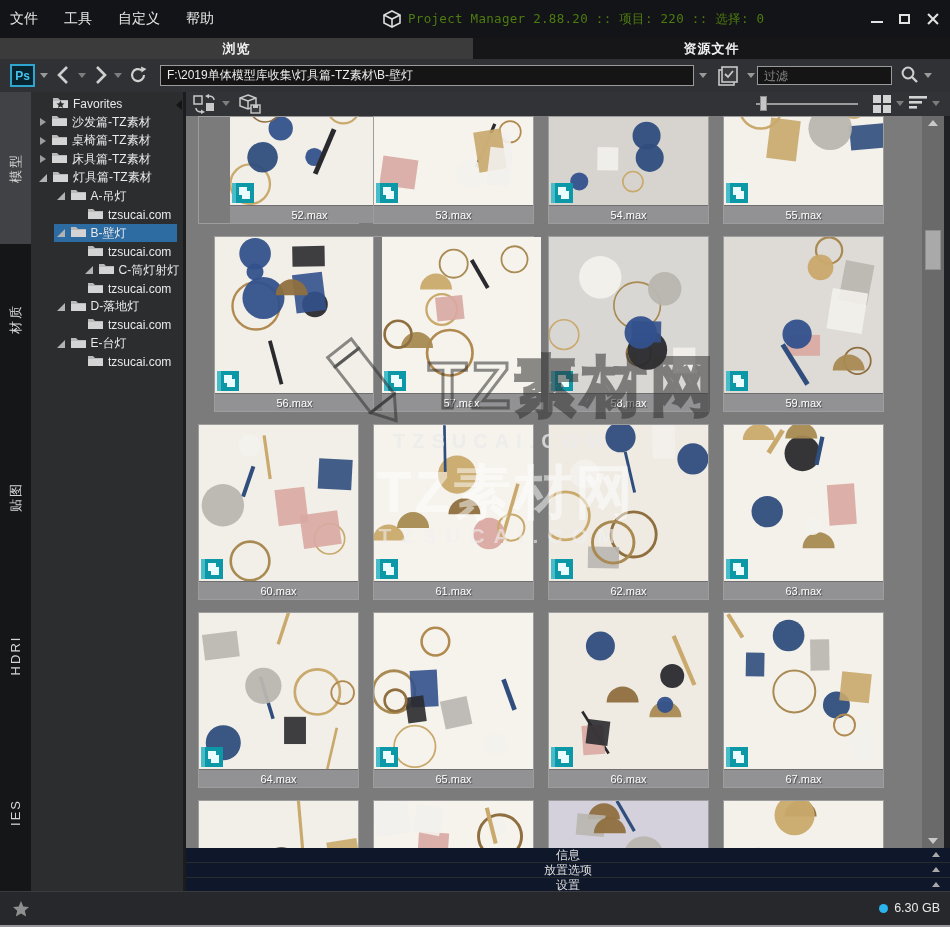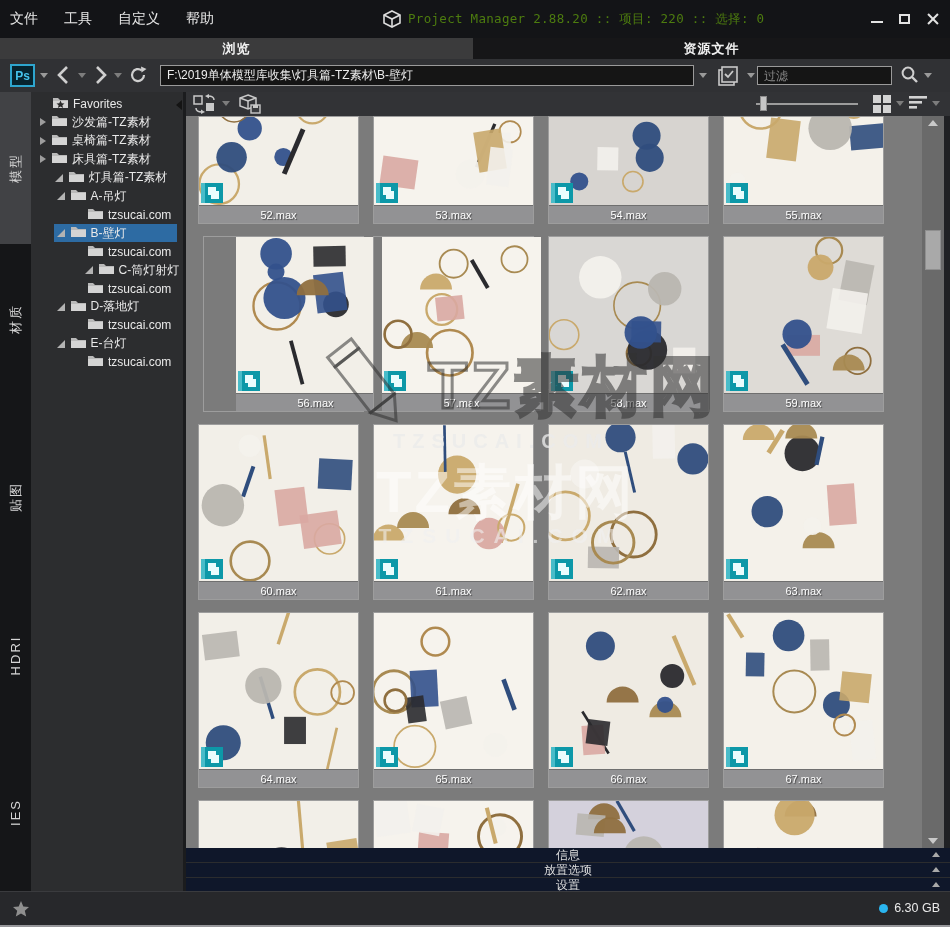--- a/index.html
+++ b/index.html
@@ -243,21 +243,21 @@
               <polygon points="1,1 7,5 1,9" fill="#9d9d9d"></polygon>
             </svg></span>
           <span><svg width="17" height="13" viewBox="0 0 17 13">
   <path d="M1 2 h5 l2 2 h8 v8 h-15 z" fill="#b9b9b9"></path>
   <path d="M1 5 h15 v7 h-15 z" fill="#d4d4d4"></path>
 
 </svg></span>
           <span class="lbl">床具篇-TZ素材</span>
         </div>
       </div>
-      <div class="trow" style="top: 76.8px; justify-content: center;">
+      <div class="trow" style="top: 76.8px;">
         <div class="cnt" style="padding-left:8px">
           <span><svg width="9" height="9" viewBox="0 0 9 9">
               <polygon points="8,0 8,8 0,8" fill="#b3b3b3"></polygon>
             </svg></span>
           <span><svg width="17" height="13" viewBox="0 0 17 13">
   <path d="M1 2 h5 l2 2 h8 v8 h-15 z" fill="#b9b9b9"></path>
   <path d="M1 5 h15 v7 h-15 z" fill="#d4d4d4"></path>
 
 </svg></span>
           <span class="lbl">灯具篇-TZ素材</span>
@@ -418,21 +418,21 @@
       <svg style="position:absolute;left:722px;top:3px;" width="20" height="18" viewBox="0 0 20 18">
         <rect x="1" y="1" width="18" height="2.6" fill="#d3d3d3"></rect>
         <rect x="1" y="6" width="13" height="2.6" fill="#d3d3d3"></rect>
         <rect x="1" y="11" width="8" height="2.6" fill="#d3d3d3"></rect>
       </svg>
       <span class="caret" style="position:absolute;left:746px;top:9px;border-top-color:#7d7d7d;"></span>
     </div>
 
     <div class="viewport">
 
-      <div class="cell" style="left: 12px; top: 0px;">
+      <div class="cell" style="left: 12px; top: 0px; padding-left: 31px;">
           <div class="img" style="height:88px">
       <svg width="159" height="88" viewBox="0 0 159 156" preserveAspectRatio="xMidYMax slice">
               <rect width="159" height="156" fill="#f2efe8"></rect>
               <circle cx="20.178489999845624" cy="135.09036173019558" r="19.78640187997371" fill="none" stroke="#c9a96c" stroke-width="2.282167902798392"></circle>
               <circle cx="73.5427074925974" cy="42.23057342553511" r="15.746558455284685" fill="#b9b6b0" opacity="0.95"></circle>
               <circle cx="32.58518404047936" cy="108.27532570715994" r="15.257635639980435" fill="#2f4d7d" opacity="0.95"></circle>
               <circle cx="50.708648605272174" cy="79.37718021590263" r="12.148623475339264" fill="#33518c" opacity="0.95"></circle>
               <circle cx="127.8669066131115" cy="36.03975537791848" r="10.011203404981643" fill="#2f4d7d" opacity="0.95"></circle>
               <circle cx="84.3229889664799" cy="107.99608557857573" r="9.043253261595964" fill="#33518c" opacity="0.95"></circle>
               <rect x="94.05447807535529" y="77.69145437376574" width="4.914974259445444" height="48.47770319040865" fill="#2a2a2e" transform="rotate(23 94.05447807535529 97.69145437376574)"></rect>
@@ -514,21 +514,21 @@
             <div class="badge">
               <svg width="22" height="20" viewBox="0 0 22 20">
   <rect width="22" height="20" fill="#0d98a8"></rect>
   <rect width="4" height="20" fill="#49bcc9"></rect>
   <path d="M7 4 h8 v4 h3 v8 h-8 v-4 h-3 z" fill="#eafcfd"></path>
               </svg>
             </div>
           </div>
           <div class="cap">55.max</div>
         </div>
-        <div class="cell" style="left: 17px; top: 120px; padding-left: 32px;">
+        <div class="cell" style="left: 28px; top: 120px;">
           <div class="img" style="height:156px">
       <svg width="159" height="156" viewBox="0 0 159 156" preserveAspectRatio="xMidYMin slice">
               <rect width="159" height="156" fill="#f2efe8"></rect>
               <circle cx="99.95754959341139" cy="67.39849158050492" r="12.834795617964119" fill="#2a2a2e" opacity="0.95"></circle>
               <circle cx="40.968968303874135" cy="68.9541056449525" r="23.50264608906582" fill="none" stroke="#b08a50" stroke-width="2.3425473571987823"></circle>
               <rect x="58.20923335198313" y="103.53309698915109" width="3.7987025460461155" height="45.117997070774436" fill="#2a2a2e" transform="rotate(-15 58.20923335198313 123.53309698915109)"></rect>
               <rect x="77.41866980399936" y="9.144584139809012" width="32.327662327326834" height="20.405329595785588" fill="#2a2a2e" opacity="0.9" transform="rotate(-1 91.41866980399936 23.144584139809012)"></rect>
               <rect x="78.55533516127616" y="36.488818442448974" width="30.084086503833532" height="38.37207575980574" fill="#33518c" opacity="0.9" transform="rotate(-7 92.55533516127616 50.488818442448974)"></rect>
               <circle cx="40.02044104412198" cy="34.94473616313189" r="8.510223975870758" fill="#33518c" opacity="0.95"></circle>
               <circle cx="40.09885219205171" cy="16.72034208336845" r="15.777939819730818" fill="#33518c" opacity="0.95"></circle>

